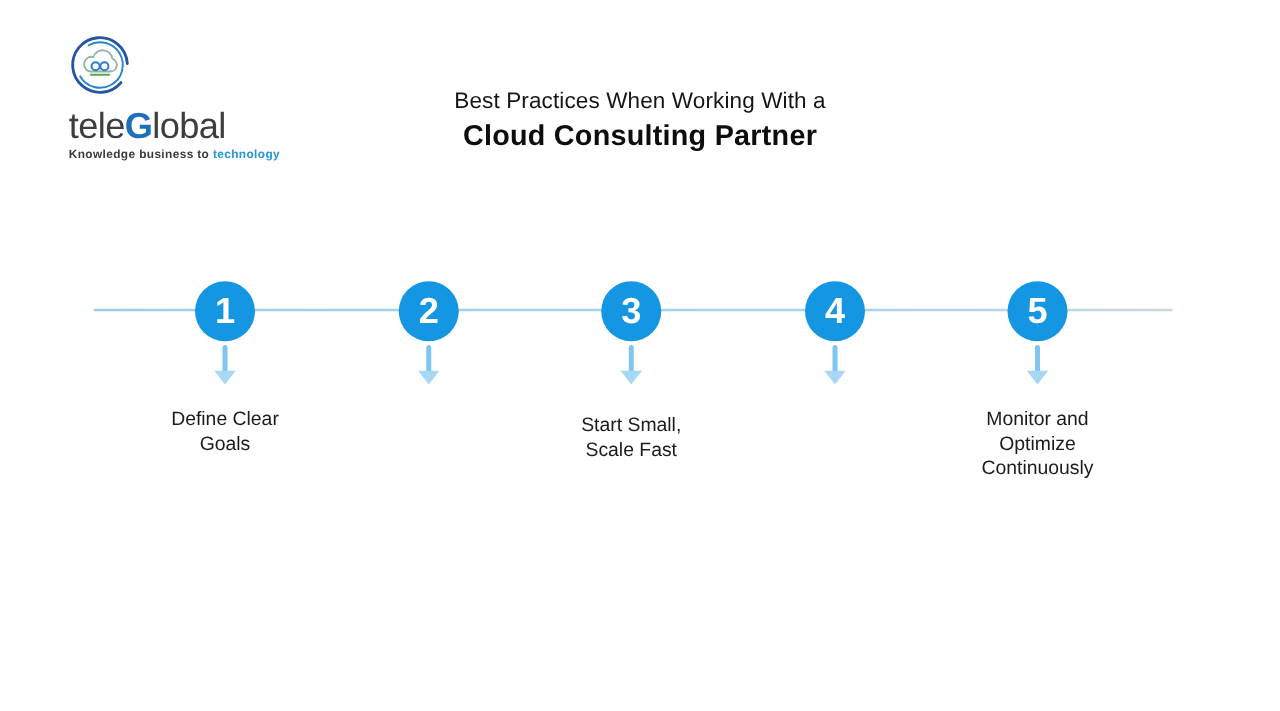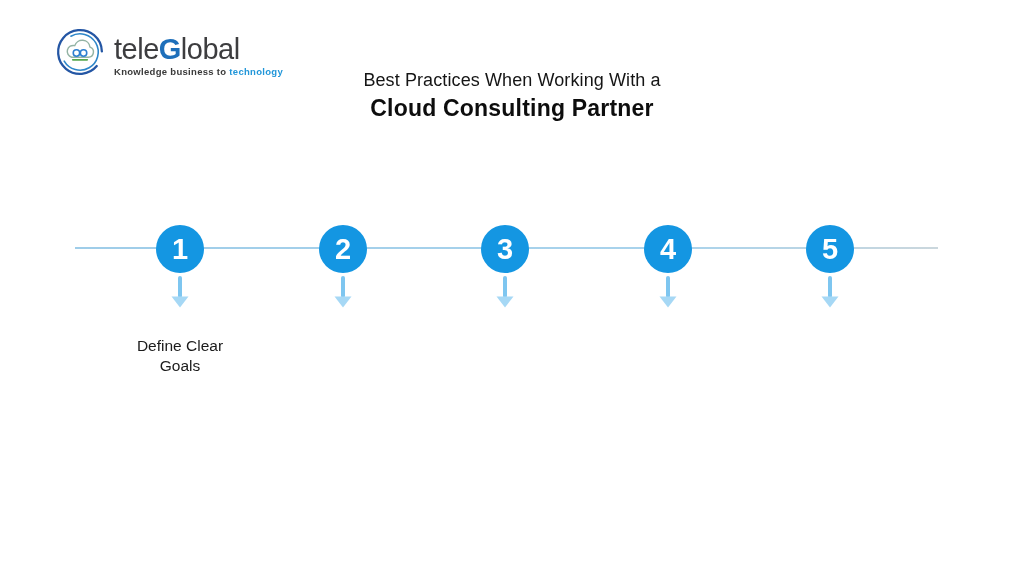--- a/index.html
+++ b/index.html
@@ -19,21 +19,21 @@
     position:relative;
     width:1024px;height:569px;
     background:#ffffff;
     overflow:hidden;
     font-family:"Liberation Sans", sans-serif;
     color:var(--text-dark);
   }
   
   .logo{
     position:absolute;left:55px;top:27px;
-    display:flex;align-items:flex-end;gap:9px;
+    display:flex;align-items:flex-start;gap:9px;flex-direction:column;
   }
   .logo-icon{width:50px;height:50px;flex:0 0 auto;}
   .logo-textcol{display:flex;flex-direction:column;}
   .brand{
     font-size:29px;font-weight:500;line-height:30px;
     letter-spacing:-0.5px;color:var(--brand-dark);
   }
   .brand .g{color:var(--brand-blue);font-weight:600;}
   .tagline{
     font-size:9.5px;font-weight:600;letter-spacing:0.3px;
@@ -68,21 +68,21 @@
     width:48px;height:48px;border-radius:50%;
     background:var(--circle-blue);
     display:flex;align-items:center;justify-content:center;
   }
   .step-number{
     color:#ffffff;font-size:29px;font-weight:700;line-height:1;
     font-family:"Liberation Sans", sans-serif;
   }
   .step-arrow{margin-top:3px;display:block;}
   .step-label{
-    margin-top:28px;
+    margin-top:18px;
     font-size:15.5px;line-height:19.5px;font-weight:400;
     color:var(--text-dark);text-align:center;
     white-space:pre-line;
   }
   .step-label.offset{margin-top:23px;}
 </style>
 </head>
 <body>
 
 <div class="canvas">
@@ -132,35 +132,40 @@
   </div>
 
   <div class="step" style="left:425px;">
     <div class="step-circle">
       <span class="step-number">3</span>
     </div>
     <svg class="step-arrow" width="18" height="32" viewBox="0 0 18 32" aria-hidden="true">
       <rect x="7" y="0" width="4" height="22" rx="2" fill="#7EC6F0"></rect>
       <path d="M0.5 20.5 L17.5 20.5 L9 31.5 Z" fill="#A6D8F5"></path>
     </svg>
+    <div class="step-label offset">Start Small,
+Scale Fast</div>
   </div>
 
   <div class="step" style="left:588px;">
     <div class="step-circle">
       <span class="step-number">4</span>
     </div>
     <svg class="step-arrow" width="18" height="32" viewBox="0 0 18 32" aria-hidden="true">
       <rect x="7" y="0" width="4" height="22" rx="2" fill="#7EC6F0"></rect>
       <path d="M0.5 20.5 L17.5 20.5 L9 31.5 Z" fill="#A6D8F5"></path>
     </svg>
   </div>
 
   <div class="step" style="left:750px;">
     <div class="step-circle">
       <span class="step-number">5</span>
     </div>
     <svg class="step-arrow" width="18" height="32" viewBox="0 0 18 32" aria-hidden="true">
       <rect x="7" y="0" width="4" height="22" rx="2" fill="#7EC6F0"></rect>
       <path d="M0.5 20.5 L17.5 20.5 L9 31.5 Z" fill="#A6D8F5"></path>
     </svg>
+    <div class="step-label">Monitor and
+Optimize
+Continuously</div>
   </div>
 
 </div>
 
 </body></html>

